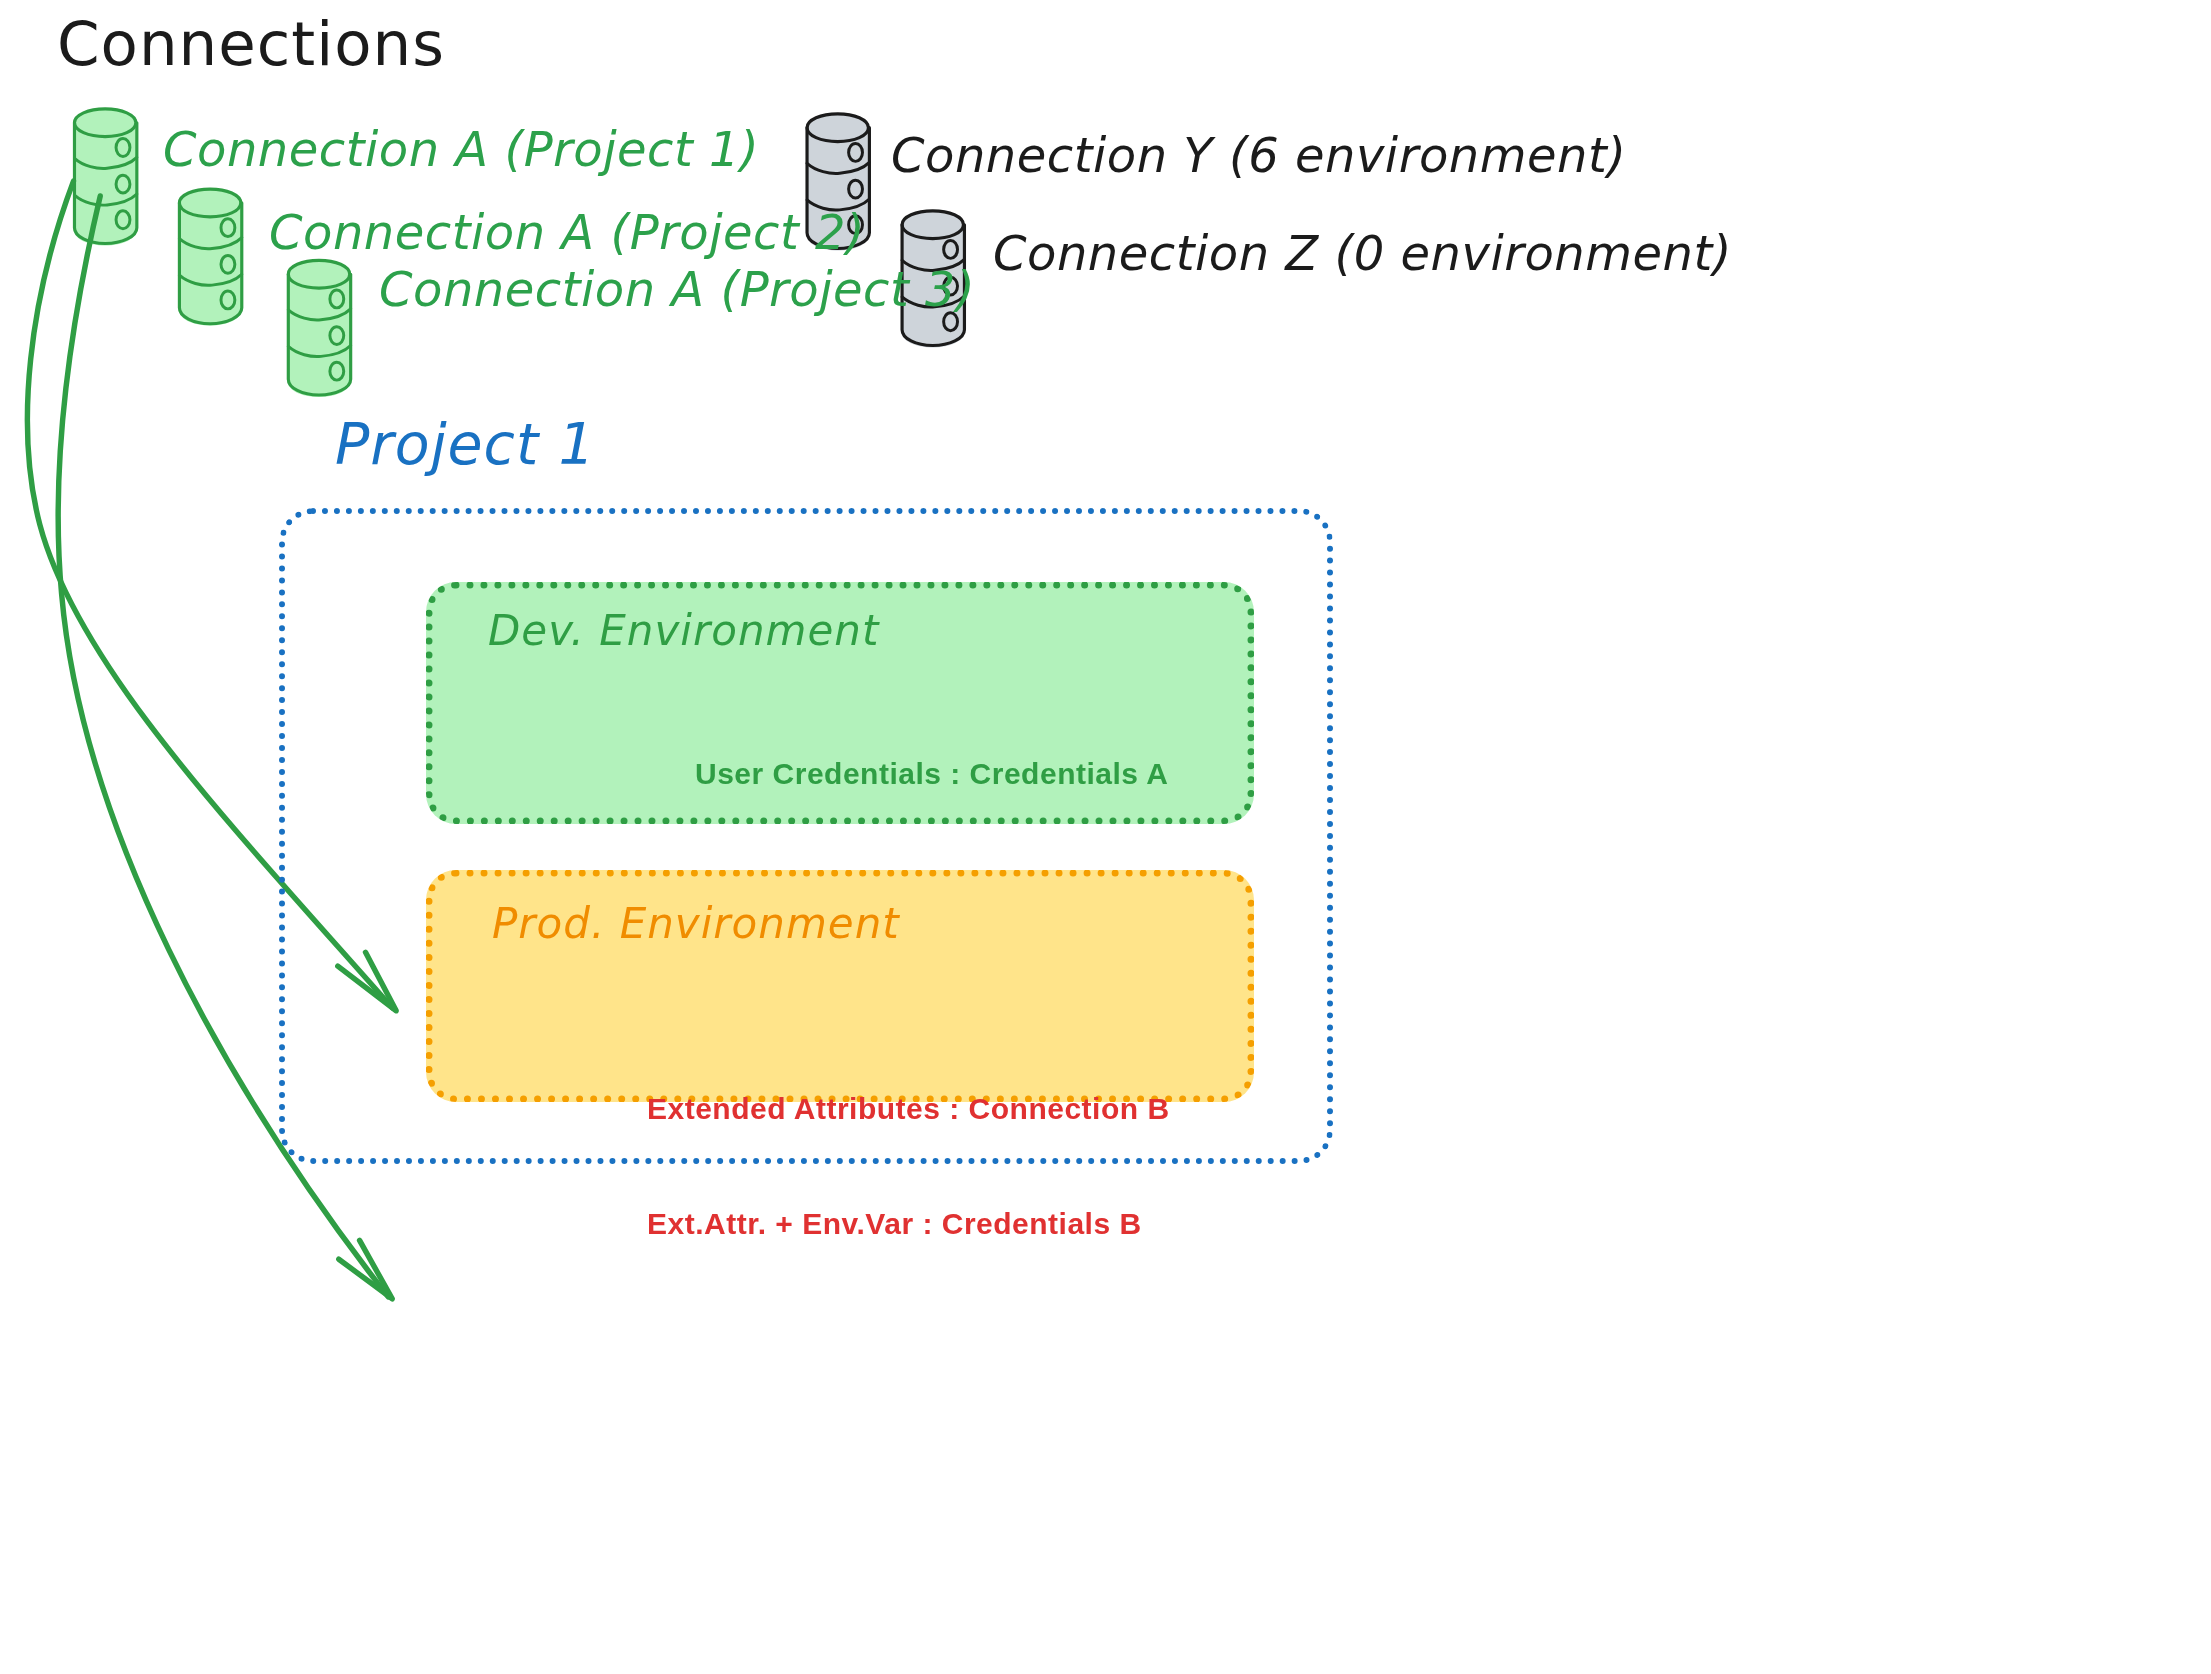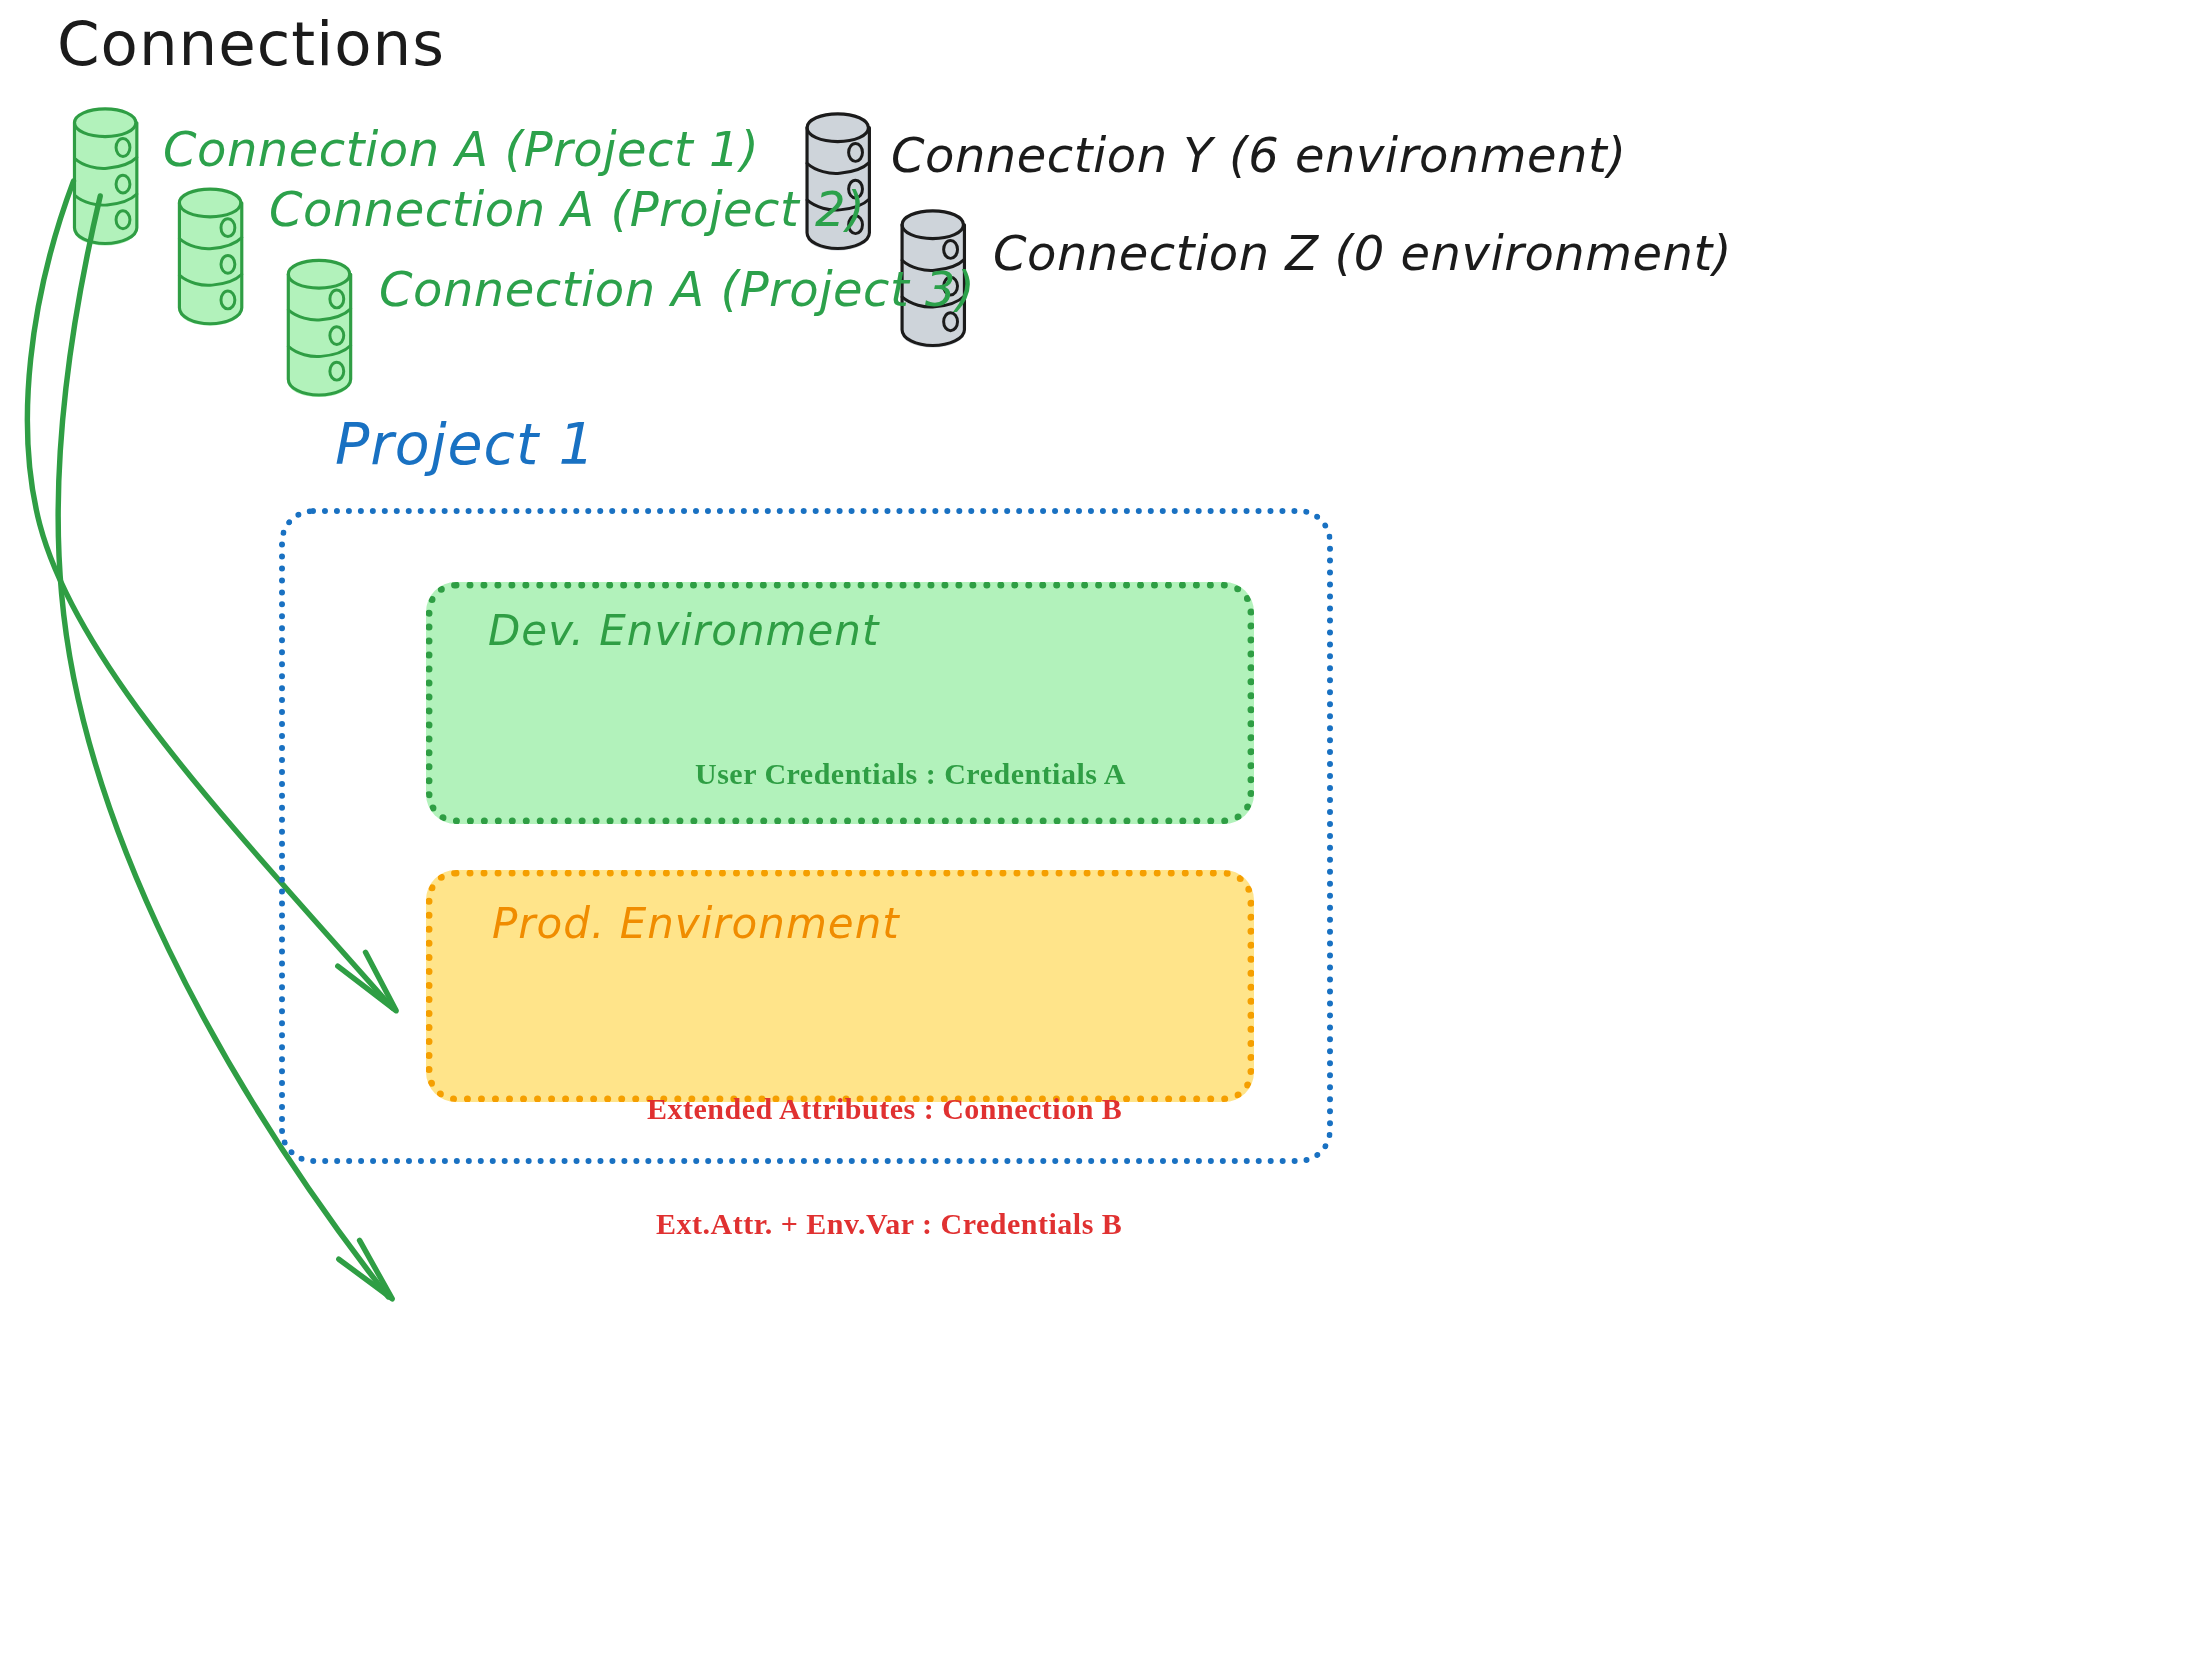--- a/index.html
+++ b/index.html
@@ -15,21 +15,21 @@
   .hand{font-family:"DejaVu Sans",sans-serif;font-weight:400;}
 
   .title-connections{
     left:57px;top:8px;font-size:61px;color:#1b1b1b;
     letter-spacing:1px;font-weight:500;
   }
   .conn-label{font-size:48px;color:#2ca14b;font-style:italic;letter-spacing:0.5px;}
   .conn-label.gray{color:#1b1b1b;}
 
   .lbl-a1{left:163px;top:121px;}
-  .lbl-a2{left:269px;top:181px;}
+  .lbl-a2{left:269px;top:204px;}
   .lbl-a3{left:379px;top:261px;text-align:center;}
   .lbl-y{left:891px;top:127px;}
   .lbl-z{left:993px;top:225px;}
 
   .project-title{
     left:335px;top:411px;font-size:57px;color:#1971c2;
     font-style:italic;letter-spacing:1px;
   }
 
   .box{position:absolute;box-sizing:border-box;}
@@ -46,22 +46,22 @@
     left:426px;top:870px;width:828px;height:232px;
     border:7px dotted #f59f00;border-radius:30px;background:#ffe48a;
   }
 
   .env-title{font-size:42px;font-style:italic;letter-spacing:1px;margin-left:27px;}
   #dev-title{left:461px;top:606px;color:#2f9e44;}
   #prod-title{left:465px;top:899px;color:#f08c00;}
 
   .mono{
     position:absolute;white-space:pre;
-    font-family:Liberation Serif, serif;
-    font-size:30px;font-weight:700;letter-spacing:0.5px;text-align:right;
+    font-family:Liberation Sans, sans-serif;
+    font-size:30px;font-weight:700;letter-spacing:0.5px;
   }
   #dev-cred{left:695px;top:757px;color:#2f9e44;}
   #prod-lines{left:647px;top:1013px;color:#e03131;line-height:1.28;}
 </style>
 </head>
 <body>
 
 <div id="stage">
 
   <svg class="layer" id="art" viewBox="0 0 2234 1691">

